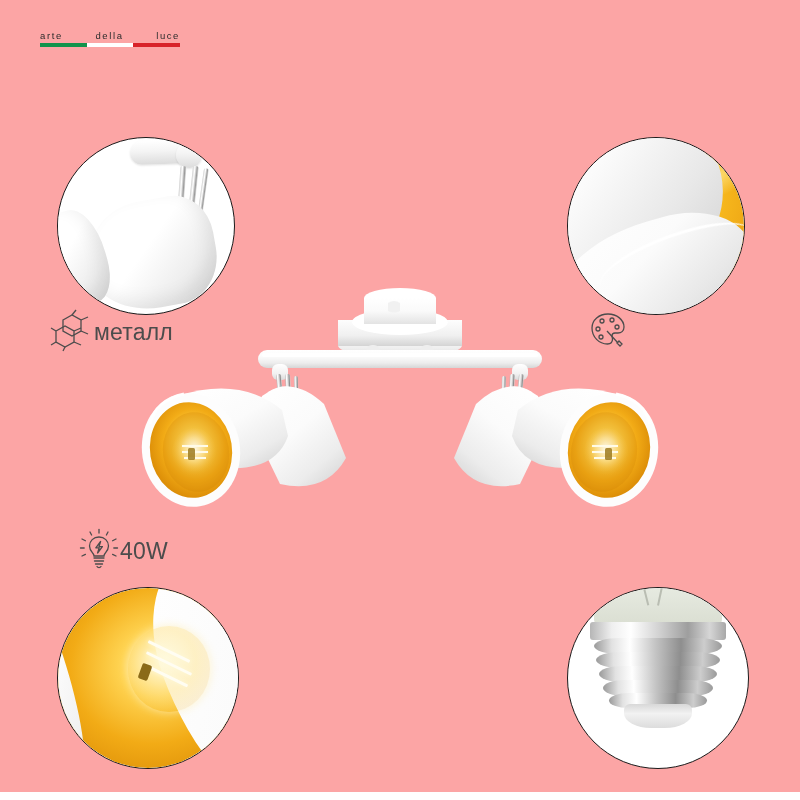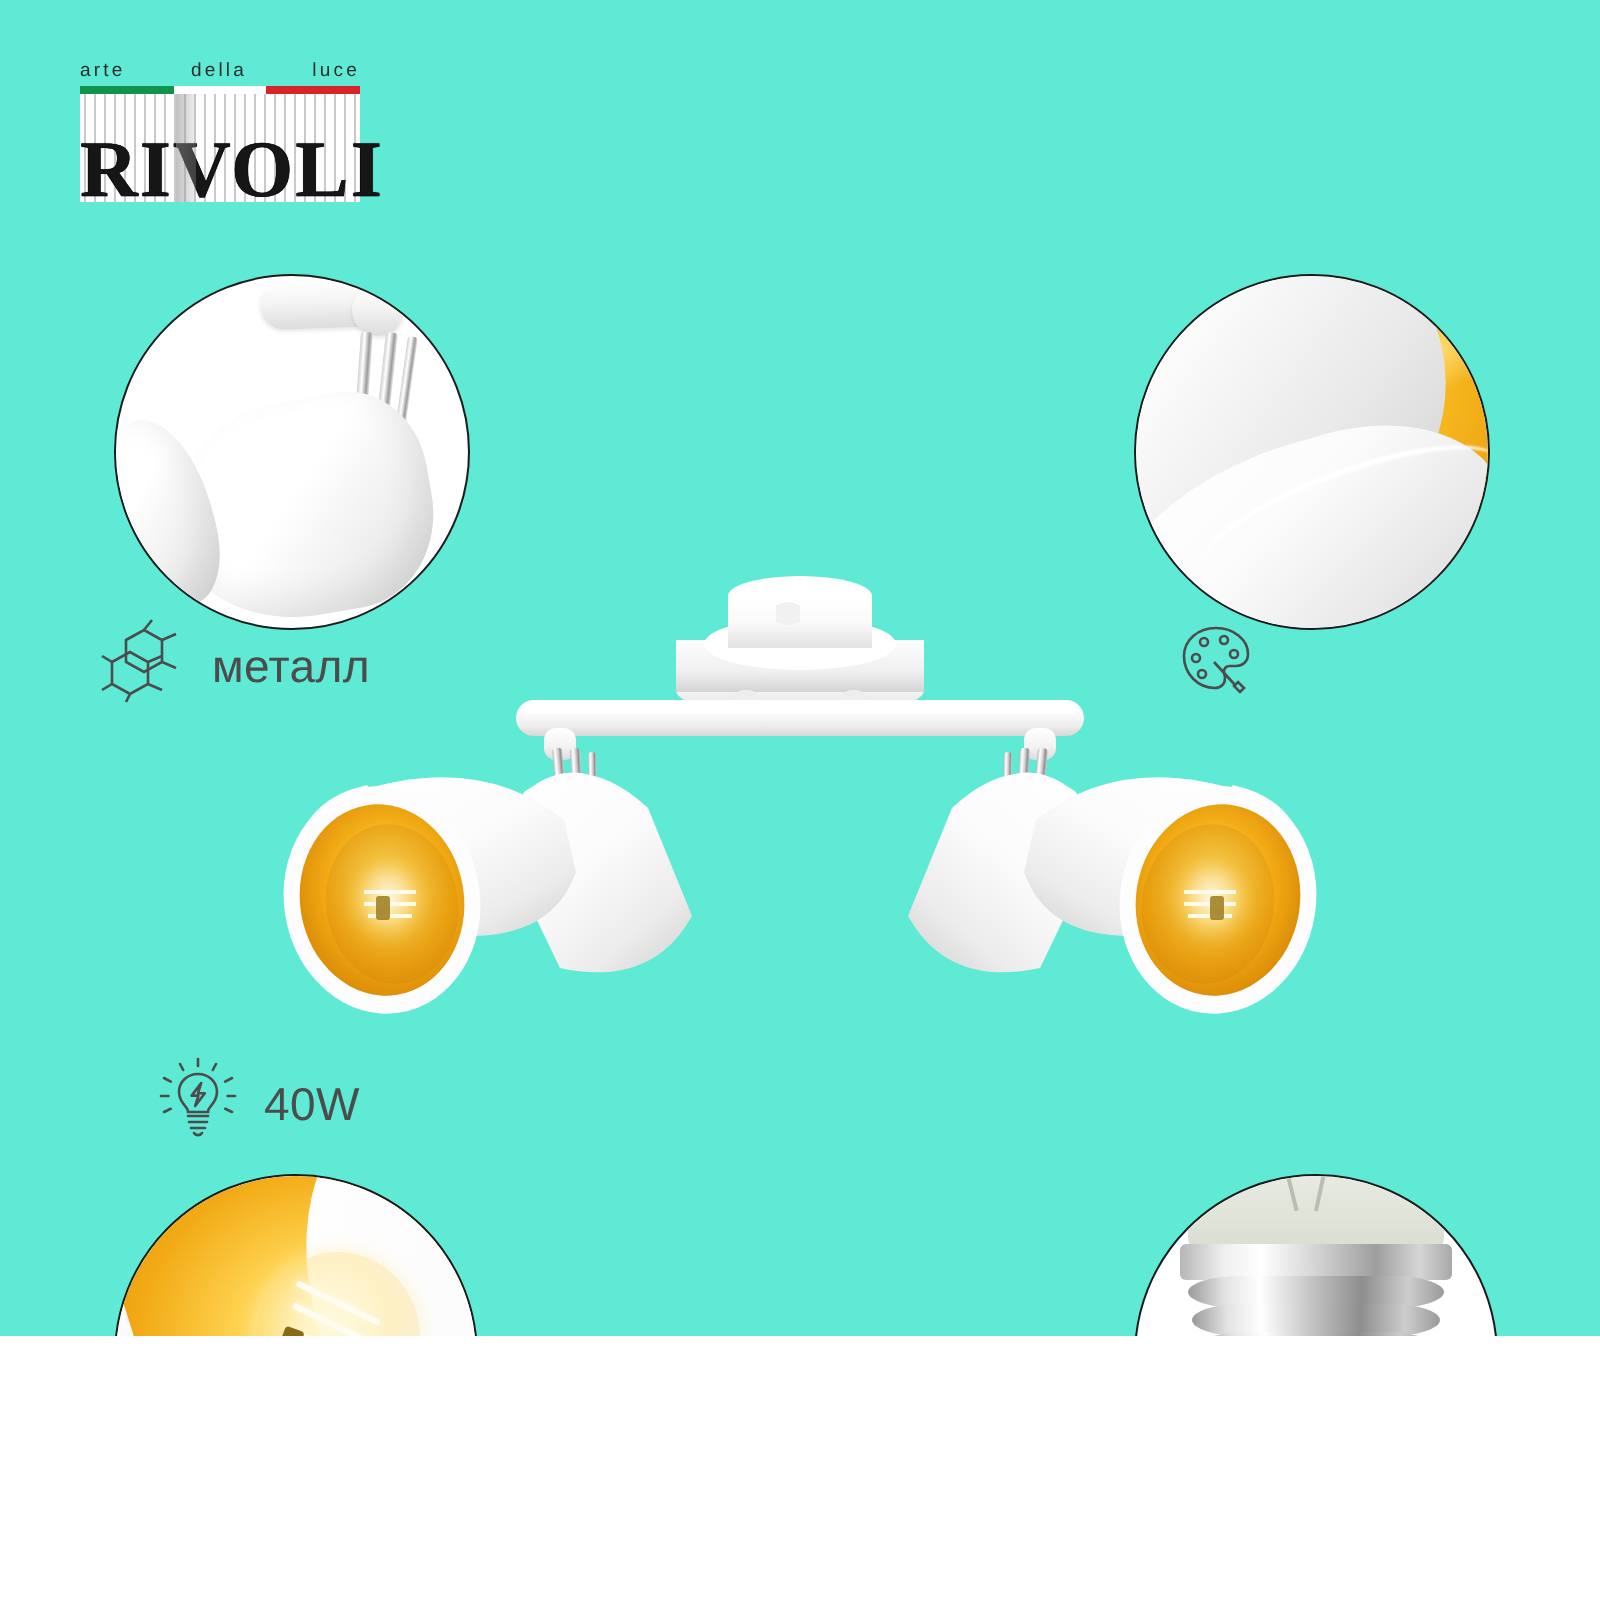--- a/index.html
+++ b/index.html
@@ -6,22 +6,22 @@
     margin: 0;
     padding: 0;
     background: #ffffff;
   }
   body {
     font-family: "Liberation Sans", sans-serif;
   }
   #page {
     position: relative;
     width: 800px;
-    height: 668px;
-    background: #5eead4;
+    height: 792px;
+    background: #fca5a5;
     overflow: hidden;
   }
 
   
   #brand-logo {
     position: absolute;
     left: 34px;
     top: 30px;
     width: 160px;
     height: 78px;
@@ -175,21 +175,20 @@
     position: absolute;
     background: linear-gradient(to bottom,#d8d8d8,#f2f2f2 40%,#dcdcdc 100%);
     border-radius: 6px 6px 40% 40% / 6px 6px 60% 60%;
   }
 
   
   .feature {
     position: absolute;
     display: flex;
     align-items: center;
-    gap: 12px;
   }
   .feature-icon {
     flex: 0 0 auto;
     display: block;
   }
   .feature-text {
     font-family: "Liberation Sans", sans-serif;
     font-size: 23px;
     color: #4c4c4c;
     line-height: 26px;
@@ -213,23 +212,20 @@
   <div id="brand-logo">
     <div id="brand-tagline">
       <span>arte</span>
       <span>della</span>
       <span>luce</span>
     </div>
     <div id="brand-flag">
       <div class="flag-seg" style="background:#12934B"></div>
       <div class="flag-seg" style="background:#FFFFFF"></div>
       <div class="flag-seg" style="background:#D8232A"></div>
-    </div>
-    <div id="brand-bars">
-      <div id="brand-wordmark">RIVOLI</div>
     </div>
   </div>
 
   <div class="detail-circle" id="circle-tl">
     <div class="circle-inner">
 
       <div class="tl-arm" style="left:72px; top:2px; width:68px; height:24px; transform:rotate(-2deg);"></div>
 
       <div class="tl-arm" style="left:118px; top:4px; width:26px; height:26px; border-radius:50%;"></div>
 

